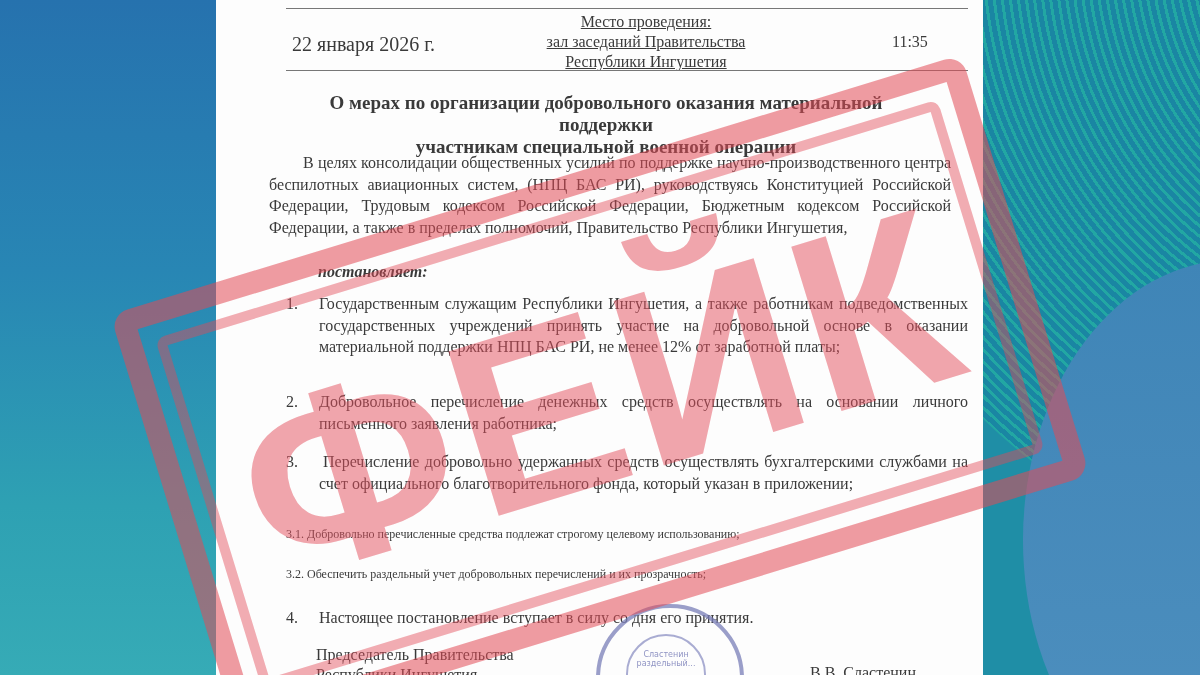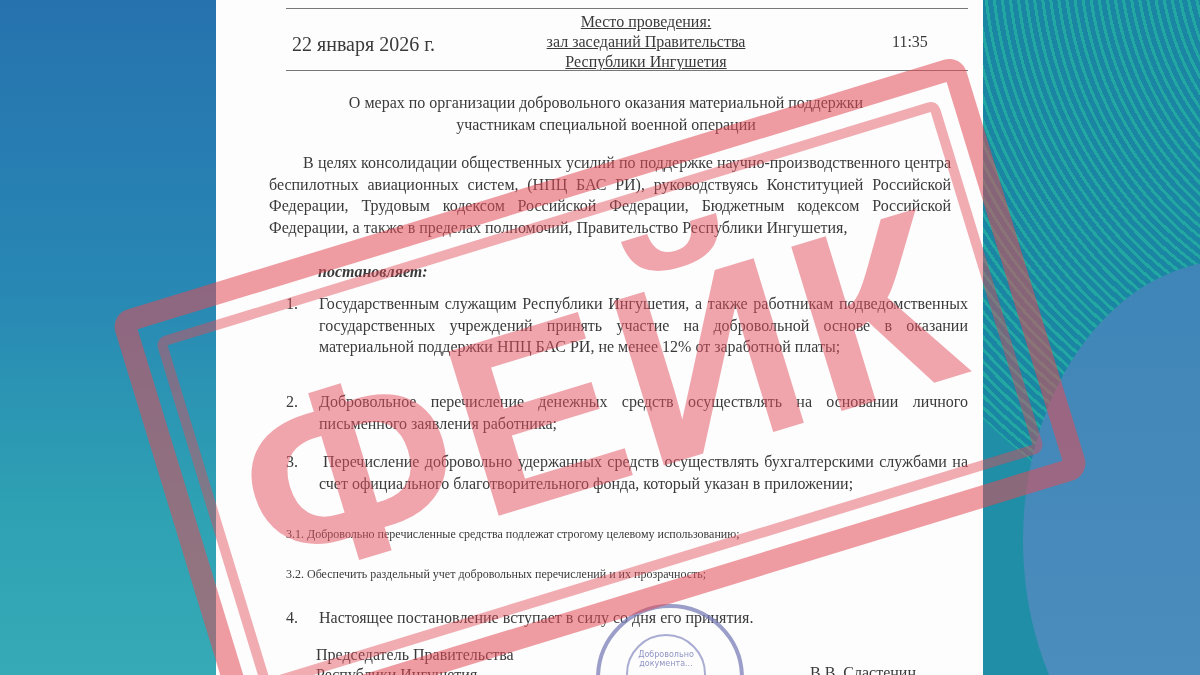--- a/index.html
+++ b/index.html
@@ -25,21 +25,21 @@
     background:linear-gradient(180deg,#3f85b7,#4f90bf);
   }
   .paper {
     position:absolute; left:216px; top:0; width:767px; height:675px;
     background:#fdfdfd; color:#3a3a3a;
   }
   .rule { position:absolute; left:70px; width:682px; height:1px; background:#777; }
   .hdr-date { position:absolute; left:76px; top:33px; font-size:20px; }
   .hdr-place { position:absolute; left:280px; top:12px; width:300px; text-align:center; font-size:16px; line-height:20px;text-decoration:underline; }
   .hdr-time { position:absolute; left:676px; top:33px; font-size:16px; }
-  .title { position:absolute; left:80px; top:92px; width:620px; text-align:center; font-weight:normal; font-size:16px; line-height:22px; }
+  .title { position:absolute; left:80px; top:92px; width:620px; text-align:center; font-weight:bold; font-size:19px; line-height:22px; }
   .para { position:absolute; font-size:16px; line-height:21.5px; text-align:justify; }
   .intro { left:53px; top:152px; width:682px; text-indent:34px; }
   .resolve { left:102px; top:261px; font-weight:bold; font-style:italic; font-size:16px; }
   .item { position:absolute; font-size:16px; line-height:21.5px; }
   .item .num { position:absolute; left:0; top:0; }
   .item .txt { position:absolute; left:33px; width:649px; text-align:justify; }
   .sub { position:absolute; left:70px; font-size:12px; }
   .sig-left { position:absolute; left:100px; top:645px; font-size:16px; line-height:20px; }
   .sig-right { position:absolute; left:594px; top:664px; font-size:16px; }
   .seal {
@@ -117,22 +117,22 @@
     <span>3.2.</span>
     <span>Обеспечить раздельный учет добровольных перечислений и их прозрачность;</span>
   </div>
   <div class="item" style="left:70px; top:607px; width:682px; height:22px;">
     <span class="num">4.</span>
     <span class="txt">Настоящее постановление вступает в силу со дня его принятия.</span>
   </div>
 
   <div class="seal">
     <div class="inner">
-      <div>Добровольно</div>
-      <div>документа...</div>
+      <div>Сластенин</div>
+      <div>раздельный...</div>
     </div>
   </div>
 
   <div class="sig-left">
     <div>Председатель Правительства</div>
     <div>Республики Ингушетия</div>
   </div>
   <div class="sig-right">В.В. Сластенин</div>
 </div>
 

